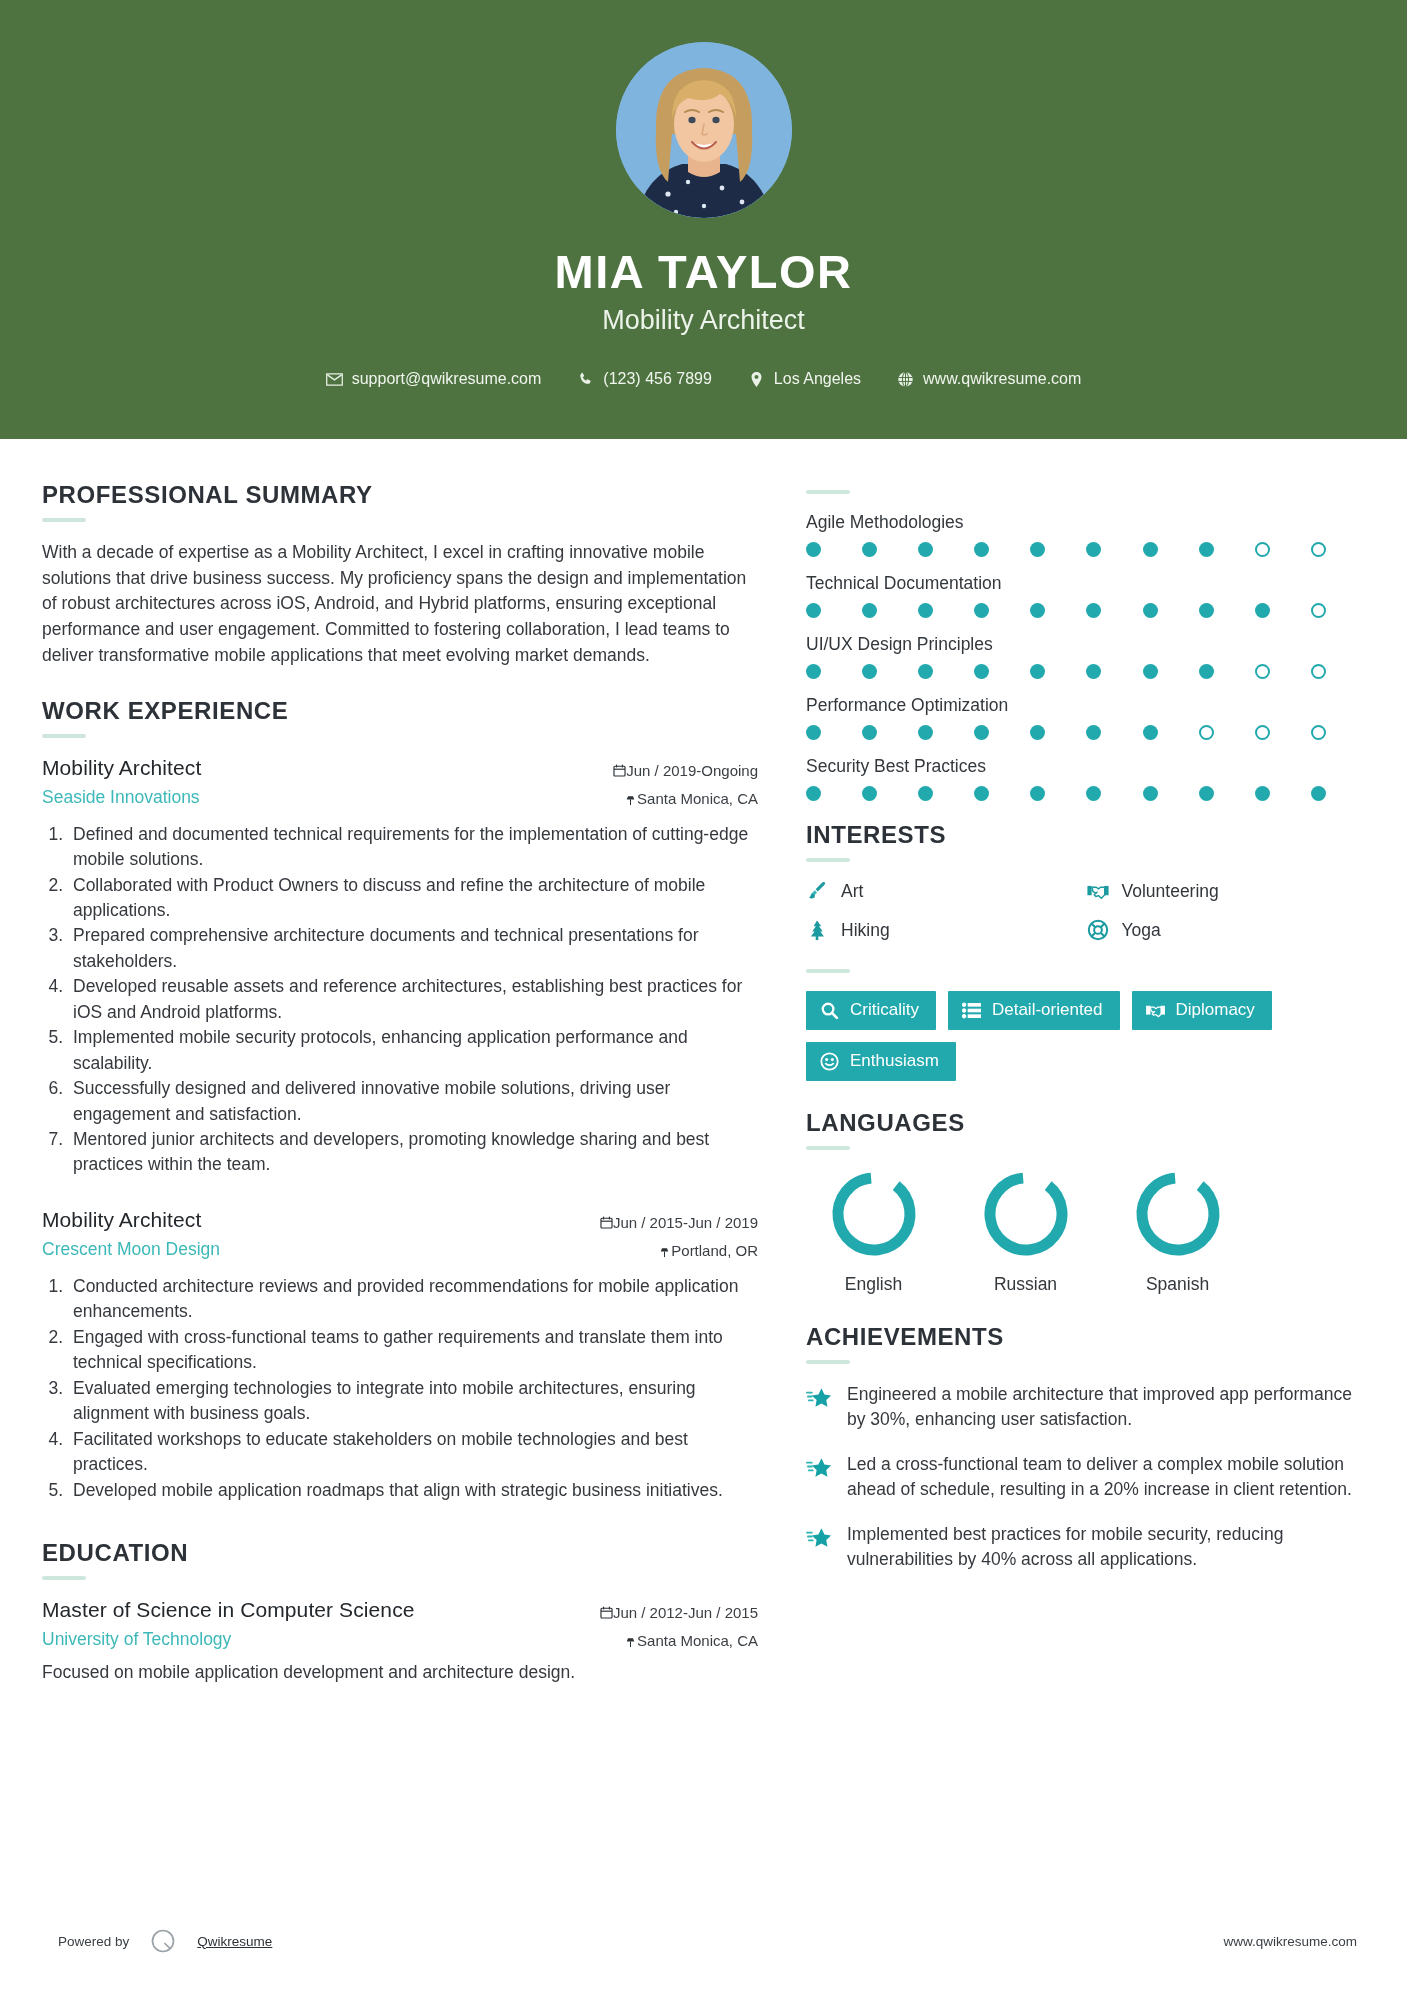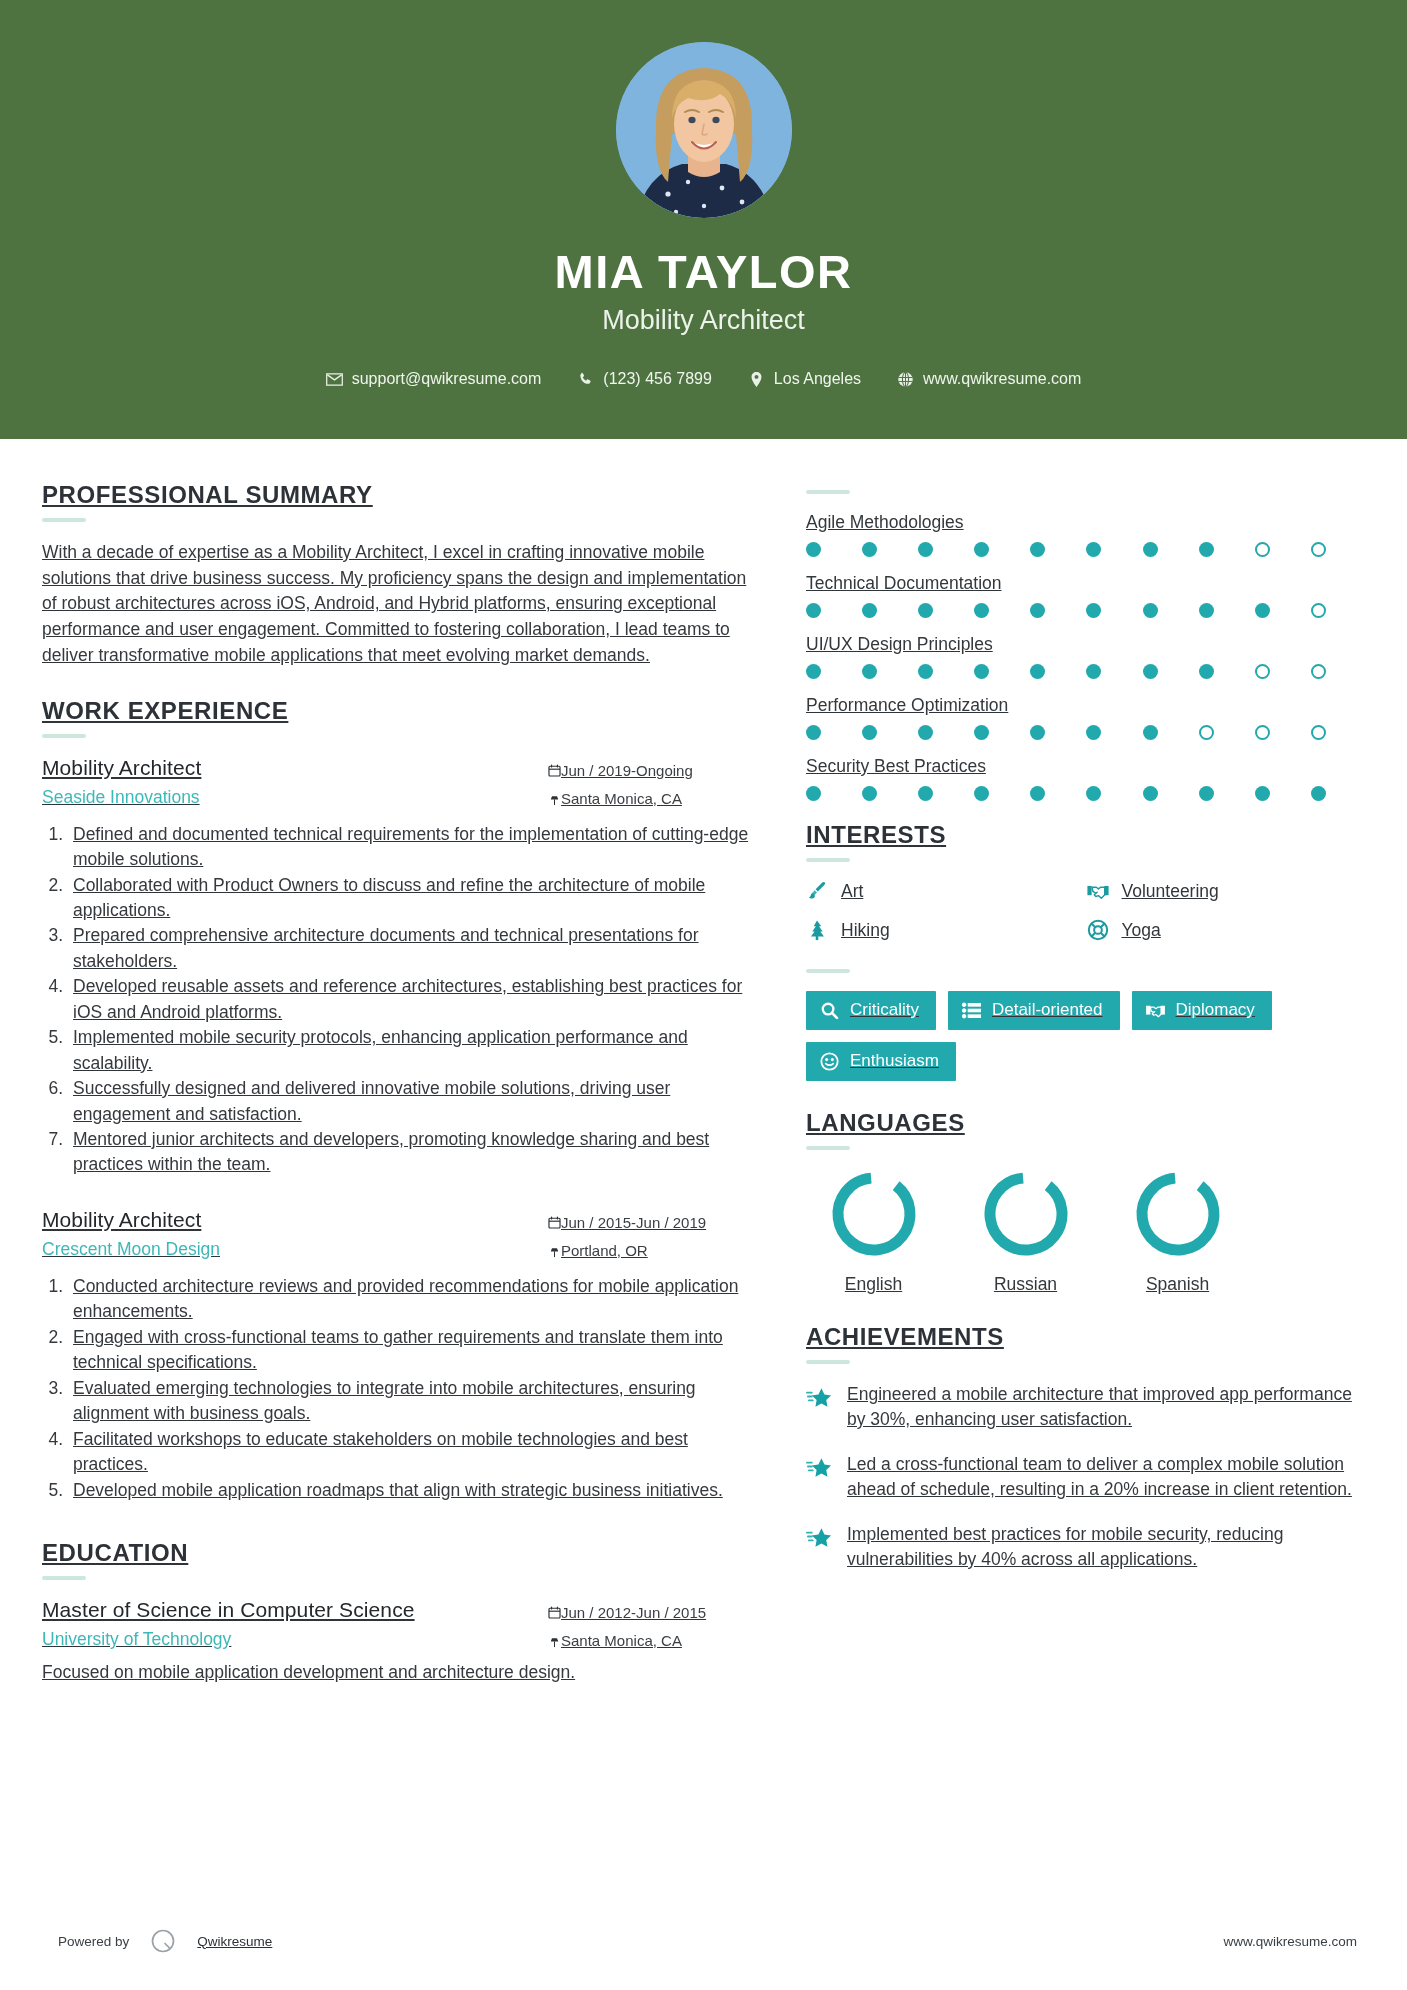--- a/index.html
+++ b/index.html
@@ -82,21 +82,21 @@
     margin-bottom: 18px;
     border-radius: 2px;
   }
 
   .summary-text {
     font-size: 17.5px;
     line-height: 1.47;
     color: #35393e;
   }
 
-  .sec-block { margin-bottom: 28px; text-decoration: underline; }
+  .sec-block { margin-bottom: 28px; }
   .sec-block.tight { margin-bottom: 14px; }
 
   
   .entry { margin-bottom: 6px; }
   .entry-head {
     display: flex;
     justify-content: space-between;
     align-items: flex-start;
   }
   .entry-left { flex: 1 1 auto; }
@@ -111,20 +111,21 @@
     color: #3db8b8;
     margin-top: 7px;
   }
   .entry-right {
     text-align: right;
     padding-top: 6px;
     min-width: 210px;
   }
   .meta-line {
     display: flex;
+    justify-content: flex-end;
     align-items: center;
     font-size: 15px;
     color: #3a3f44;
     white-space: nowrap;
   }
   .meta-line + .meta-line { margin-top: 11px; }
   .meta-ico { width: 13px; height: 15px; display:flex; align-items:center; }
   .meta-ico svg { width:100%; height:100%; fill:#2d3237; }
 
   ol.bullets {

